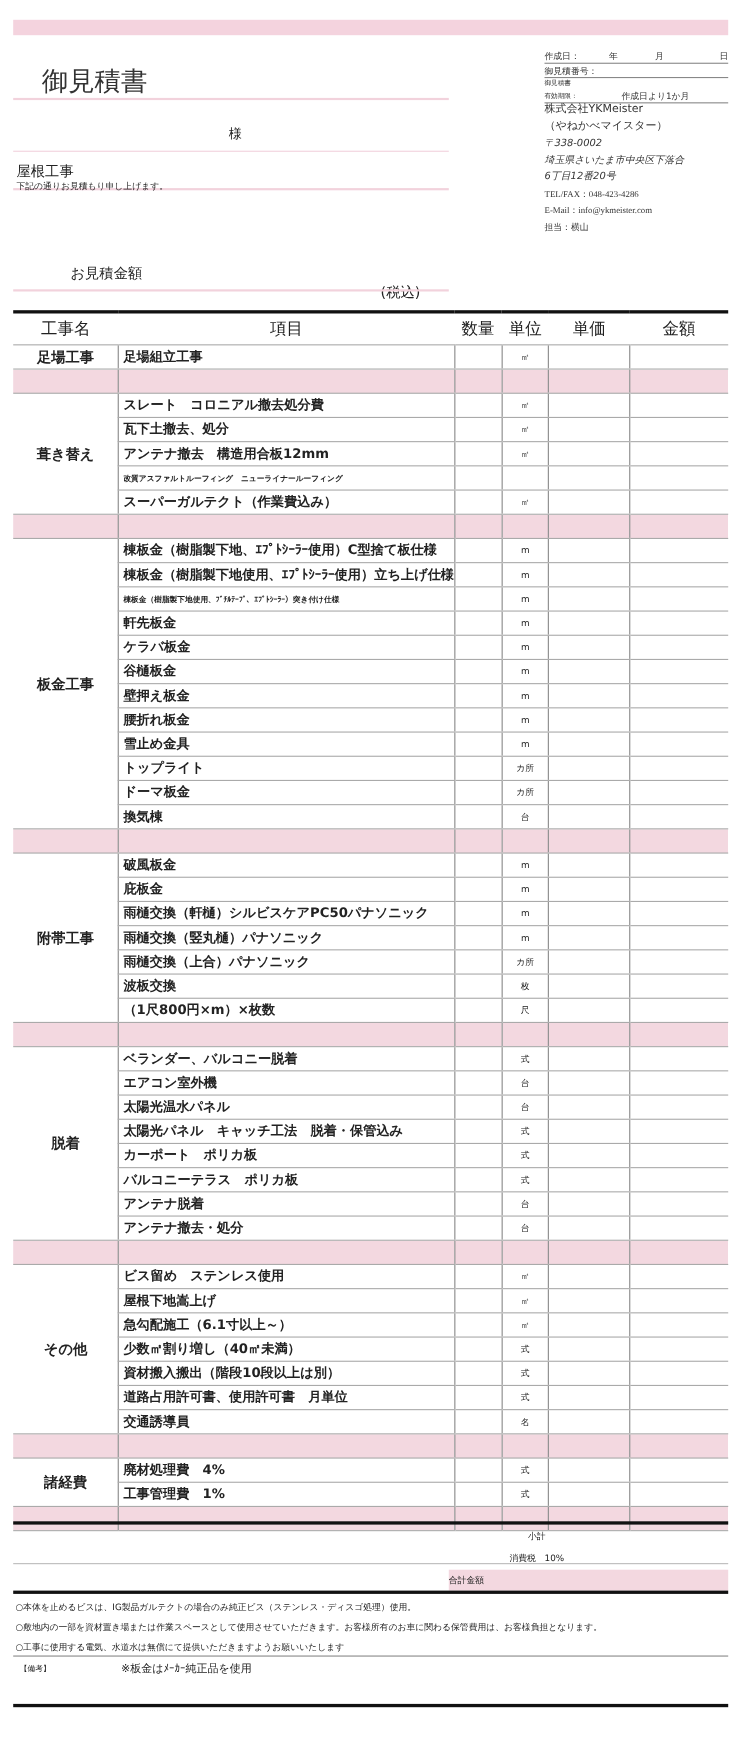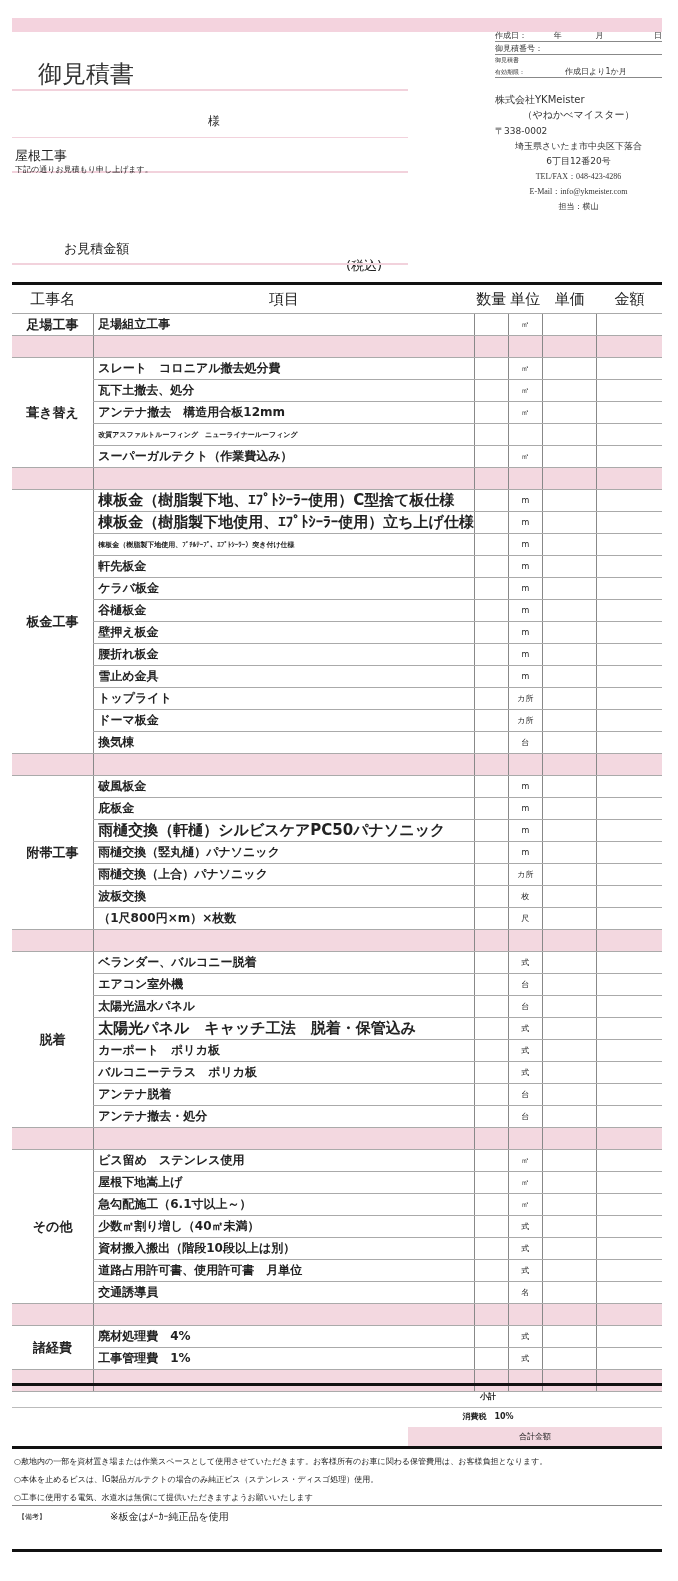--- a/index.html
+++ b/index.html
@@ -9,43 +9,43 @@
   .title-line { position: absolute; left: 12px; top: 89px; width: 396px; height: 2px; background: #f2d2dc; }
   .sama { position: absolute; left: 208px; top: 113px; font-size: 12px; }
   .sama-line { position: absolute; left: 12px; top: 137px; width: 396px; height: 1px; background: #f2d2dc; }
   .project { position: absolute; left: 15px; top: 147px; font-size: 13px; }
   .project-line { position: absolute; left: 12px; top: 171px; width: 396px; height: 2px; background: #f2d2dc; }
   .intro { position: absolute; left: 15px; top: 164px; font-size: 8px; }
   .amount-label { position: absolute; left: 64px; top: 240px; font-size: 13px; }
   .amount-tax { position: absolute; left: 346px; top: 240px; font-size: 13px; margin-top: 17px; }
   .amount-line { position: absolute; left: 12px; top: 263px; width: 396px; height: 2px; background: #f2d2dc; }
 
-  .info { position: absolute; left: 495px; top: 29px; width: 167px; font-size: 8px; color: #333; }
+  .info { position: absolute; left: 495px; top: 45px; width: 167px; font-size: 8px; color: #333; }
   .info .r { height: 13px; line-height: 13px; display: flex; border-bottom: 1px solid #888; }
   .info .r.noline { border-bottom: none; }
   .info .r.small { font-size: 6px; height: 10px; line-height: 10px; }
   .info .date { display: flex; width: 100%; }
   .info .date span { flex: 1; }
   .company { position: absolute; left: 495px; top: 92px; width: 167px; font-size: 10px; color: #333; line-height: 15px; }
-  .company .right { text-align: center; }
-  .company .sm { font-size: 9px; }
+  .company .right { text-align: left; }
+  .company .sm { font-size: 9px; font-style: italic; }
   .company .xs { font-size: 8px; font-family: Liberation Serif, serif; }
 
   table.est { position: absolute; left: 12px; top: 282px; width: 650px; border-collapse: collapse; border-top: 3px solid #111; }
   table.est th { height: 30px; font-size: 15px; font-weight: normal; color: #222; border-bottom: 1px solid #aaa; }
   table.est td { height: 22px; border-bottom: 1px solid #aaa; border-left: 1px solid #888; font-size: 12px; font-weight: bold; padding-left: 4px; white-space: nowrap; overflow: hidden; }
   table.est td.cat { border-left: none; text-align: center; font-size: 13px; padding-left: 0; }
   table.est td.unit { text-align: center; font-size: 8px; font-weight: normal; padding-left: 0; }
-  table.est td.s { font-size: 15px; margin-top: 28px; }
+  table.est td.s { font-size: 12px; margin-top: 28px; }
   table.est td.xs { font-size: 7px; }
   table.est tr.pink td { background: #f3d8e0; }
   .thick { position: absolute; left: 12px; width: 650px; height: 3px; background: #111; }
-  .sum-row { position: absolute; left: 12px; width: 650px; height: 22px; font-size: 8px; font-weight: bold; }
+  .sum-row { position: absolute; left: 12px; width: 650px; height: 36px; font-size: 8px; }
   .sum-row .lbl { position: absolute; left: 396px; width: 160px; text-align: center; top: 5px; }
-  .total { position: absolute; left: 408px; top: 1427px; width: 254px; height: 19px; background: #f3d8e0; font-size: 8px; text-align: center; line-height: 19px; }
+  .total { position: absolute; left: 408px; top: 1427px; width: 254px; height: 19px; background: #f3d8e0; font-size: 8px; text-align: left; line-height: 19px; }
   .notes { position: absolute; left: 14px; top: 1453px; font-size: 8px; line-height: 18px; }
   .remark-lbl { position: absolute; left: 18px; top: 1512px; font-size: 7px; text-align: right; }
   .remark-txt { position: absolute; left: 110px; top: 1510px; font-size: 10px; }
 </style>
 </head>
 <body>
 
 <div class="pinkbar"></div>
 <div class="title">御見積書</div>
 <div class="title-line"></div>
@@ -474,20 +474,20 @@
 <div class="sum-row" style="top:1386px;border-bottom:1px solid #bbb">
   <div class="lbl">小計</div>
 </div>
 <div class="sum-row" style="top:1406px">
   <div class="lbl">消費税　10%</div>
 </div>
 <div class="total">合計金額</div>
 <div class="thick" style="top:1446px"></div>
 
 <div class="notes">
+  <div>○本体を止めるビスは、IG製品ガルテクトの場合のみ純正ビス（ステンレス・ディスゴ処理）使用。</div>
   <div>○敷地内の一部を資材置き場または作業スペースとして使用させていただきます。お客様所有のお車に関わる保管費用は、お客様負担となります。</div>
-  <div>○本体を止めるビスは、IG製品ガルテクトの場合のみ純正ビス（ステンレス・ディスゴ処理）使用。</div>
   <div>○工事に使用する電気、水道水は無償にて提供いただきますようお願いいたします</div>
 </div>
 <div style="position:absolute;left:12px;top:1505px;width:650px;height:1px;background:#888"></div>
 <div class="remark-lbl">【備考】</div>
 <div class="remark-txt">※板金はﾒｰｶｰ純正品を使用</div>
 <div class="thick" style="top:1549px"></div>
 
 </body></html>

